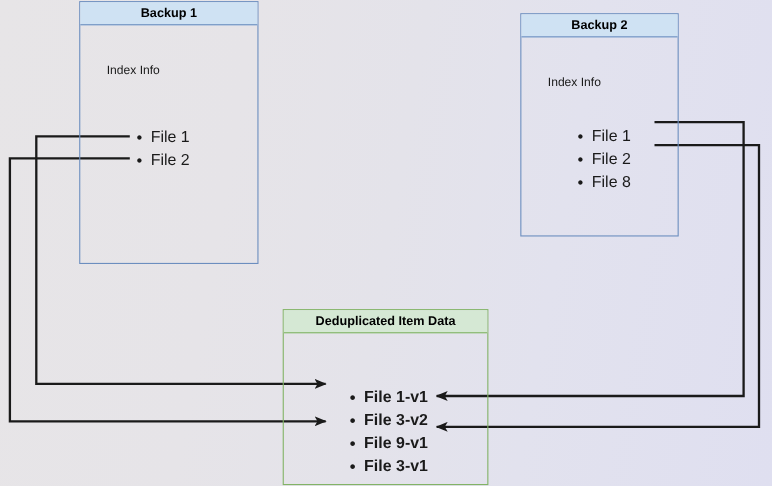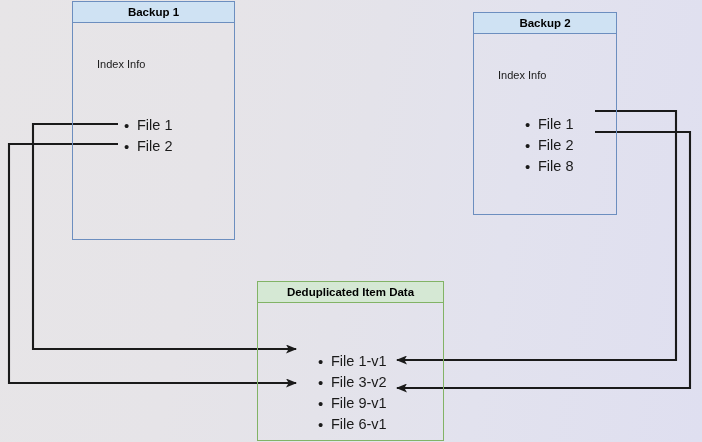--- a/index.html
+++ b/index.html
@@ -94,21 +94,21 @@
   #backup1 .node-title { left: 24px; top: 35px; }
   #backup1 .file-list  { left: 46px; top: 92px; }
 
   
   #backup2 { left: 473px; top: 1px;  width: 144px; height: 203px; margin-top: 11px; }
   #backup2 .node-title { left: 24px; top: 35px; }
   #backup2 .file-list  { left: 46px; top: 80px; }
 
   
   #dedup { left: 257px; top: 281px; width: 187px; height: 160px; }
-  #dedup .file-list { left: 55px; top: 48px; }
+  #dedup .file-list { left: 55px; top: 48px; font-weight: bold; }
 </style>
 </head>
 <body>
 
 <div id="canvas">
 
   <svg class="svg-layer" viewBox="0 0 702 442" width="702" height="442" xmlns="http://www.w3.org/2000/svg">
     <defs>
       <marker id="arrowR" markerWidth="11" markerHeight="9" refX="10" refY="4.5" orient="auto" markerUnits="userSpaceOnUse">
         <path d="M0,0 L11,4.5 L0,9 L2.6,4.5 Z" fill="#1a1a1a"></path>
@@ -153,18 +153,18 @@
     </div>
   </div>
 
   <div class="node green" id="dedup">
     <div class="node-header">Deduplicated Item Data</div>
     <div class="node-body">
       <ul class="file-list">
         <li>File 1-v1</li>
         <li>File 3-v2</li>
         <li>File 9-v1</li>
-        <li>File 6-v1</li>
+        <li>File 3-v1</li>
       </ul>
     </div>
   </div>
 
 </div>
 
 </body></html>

